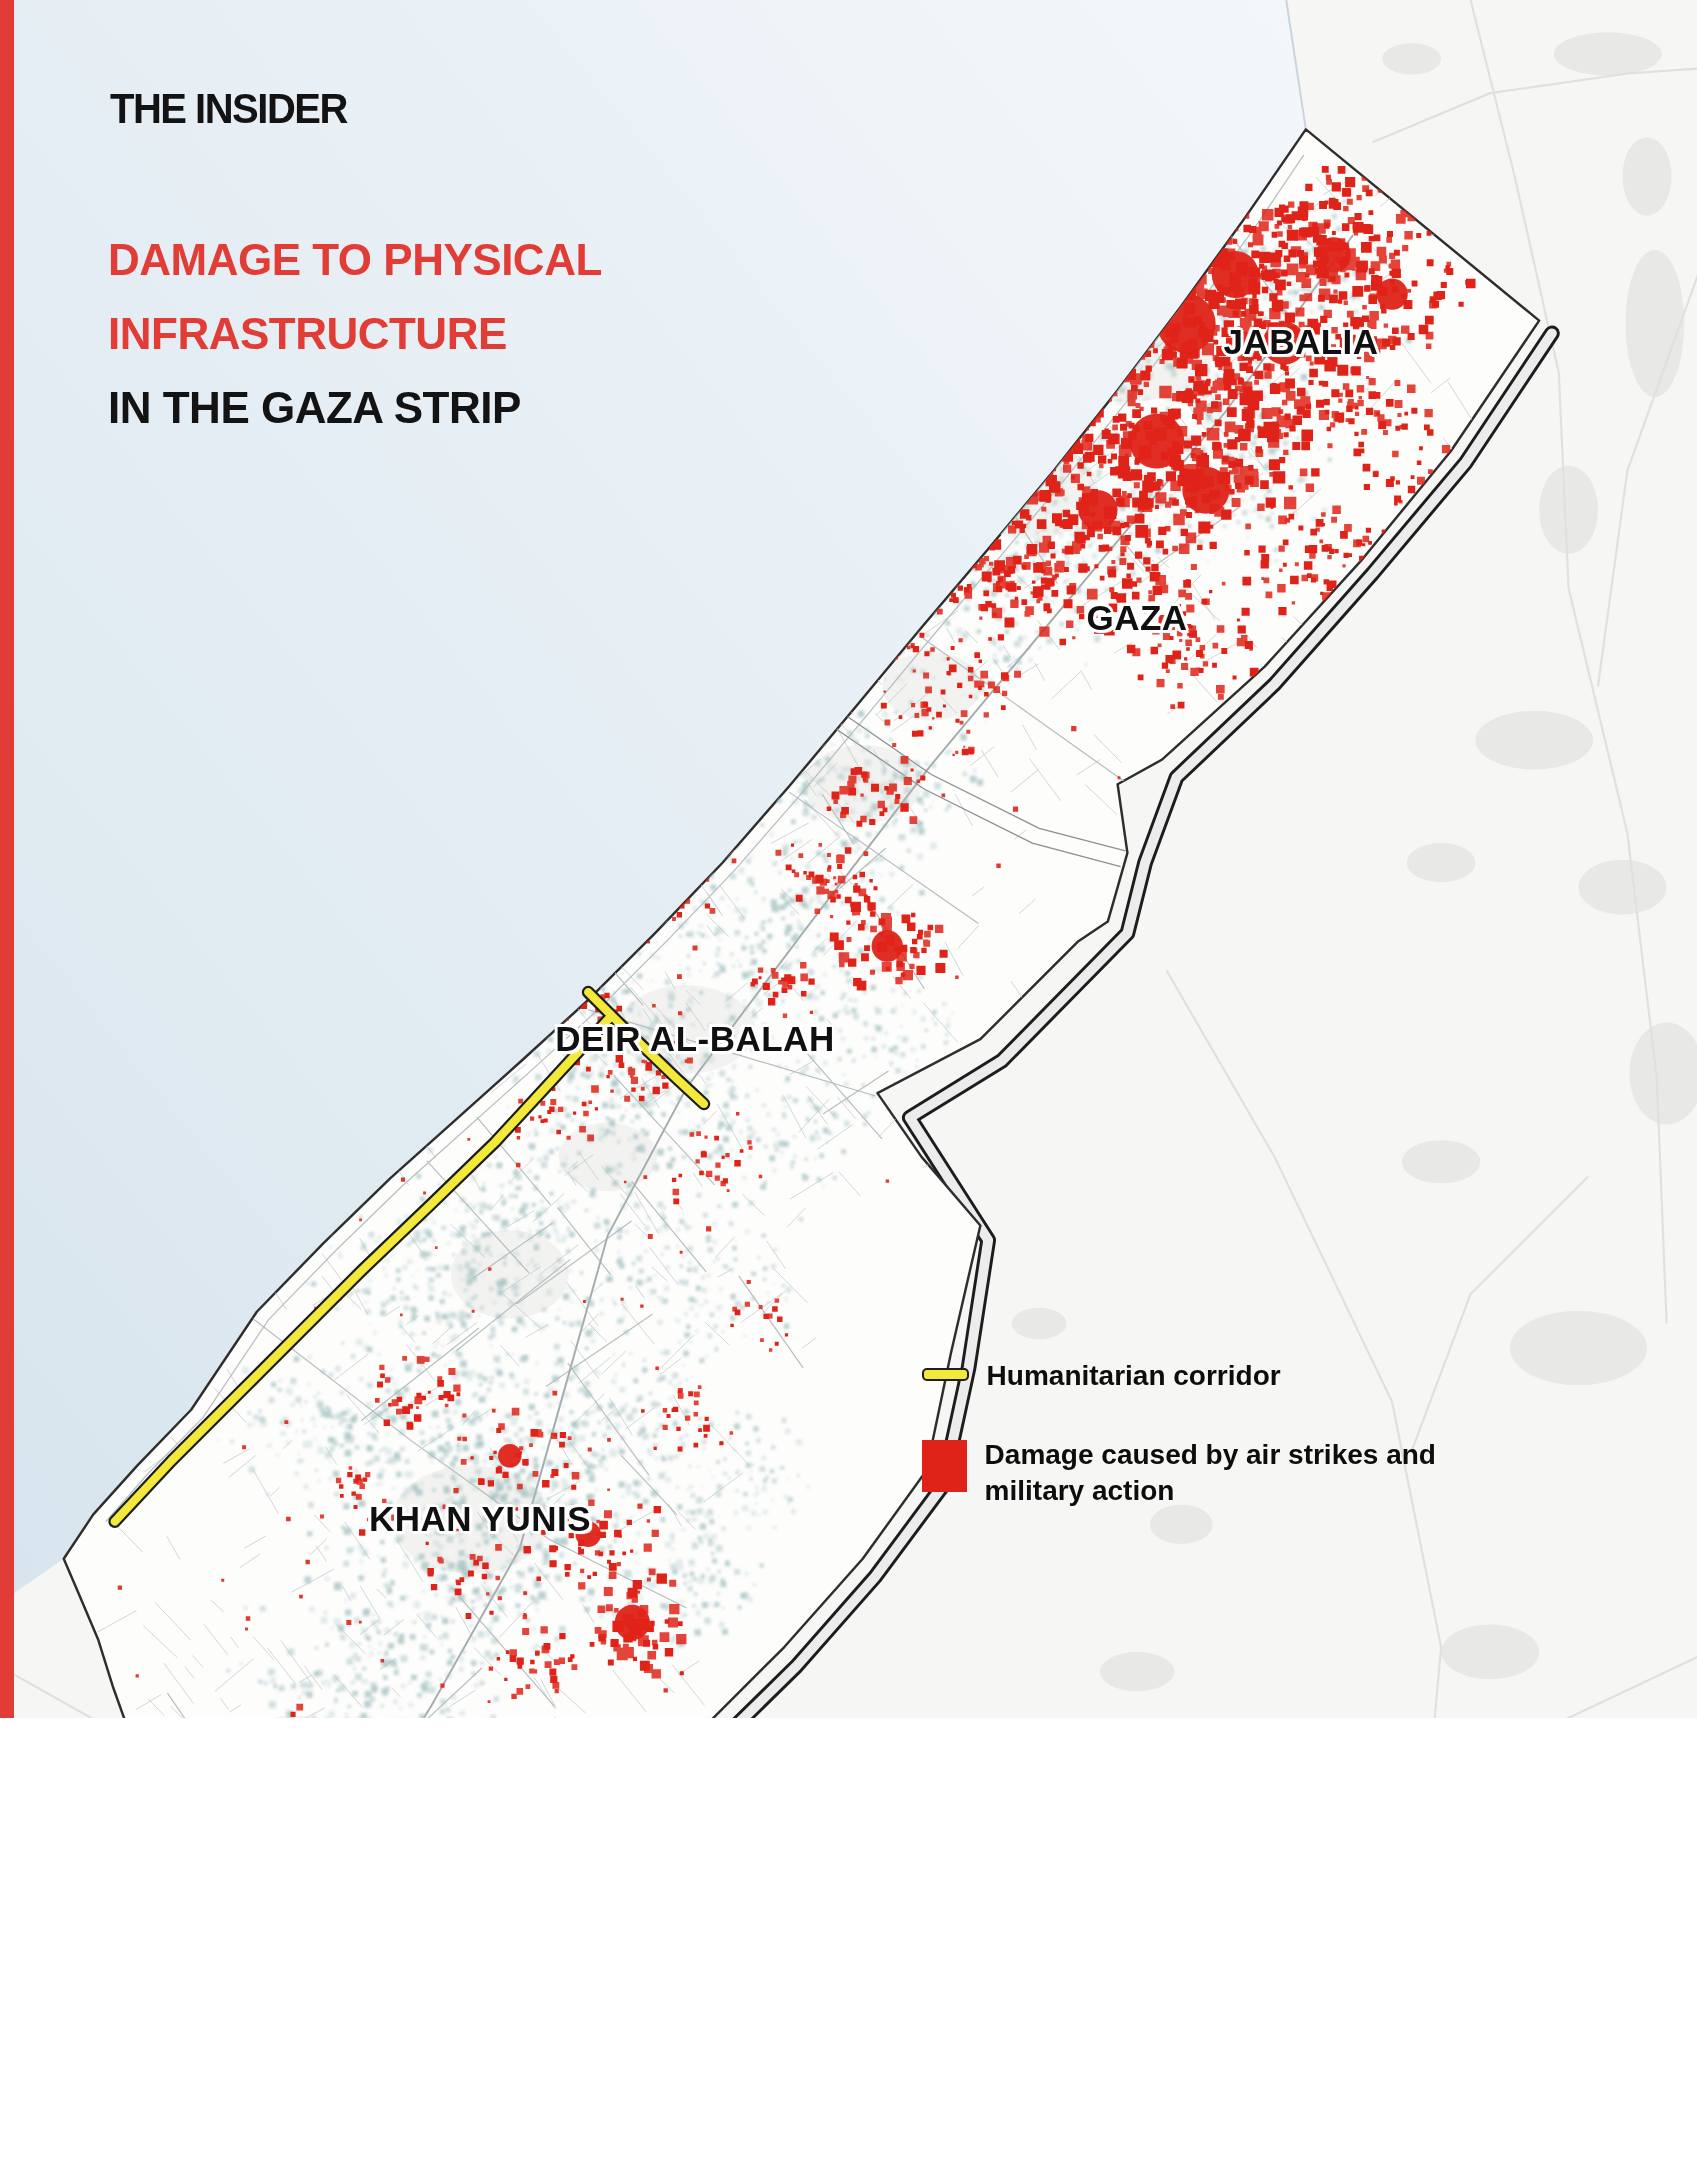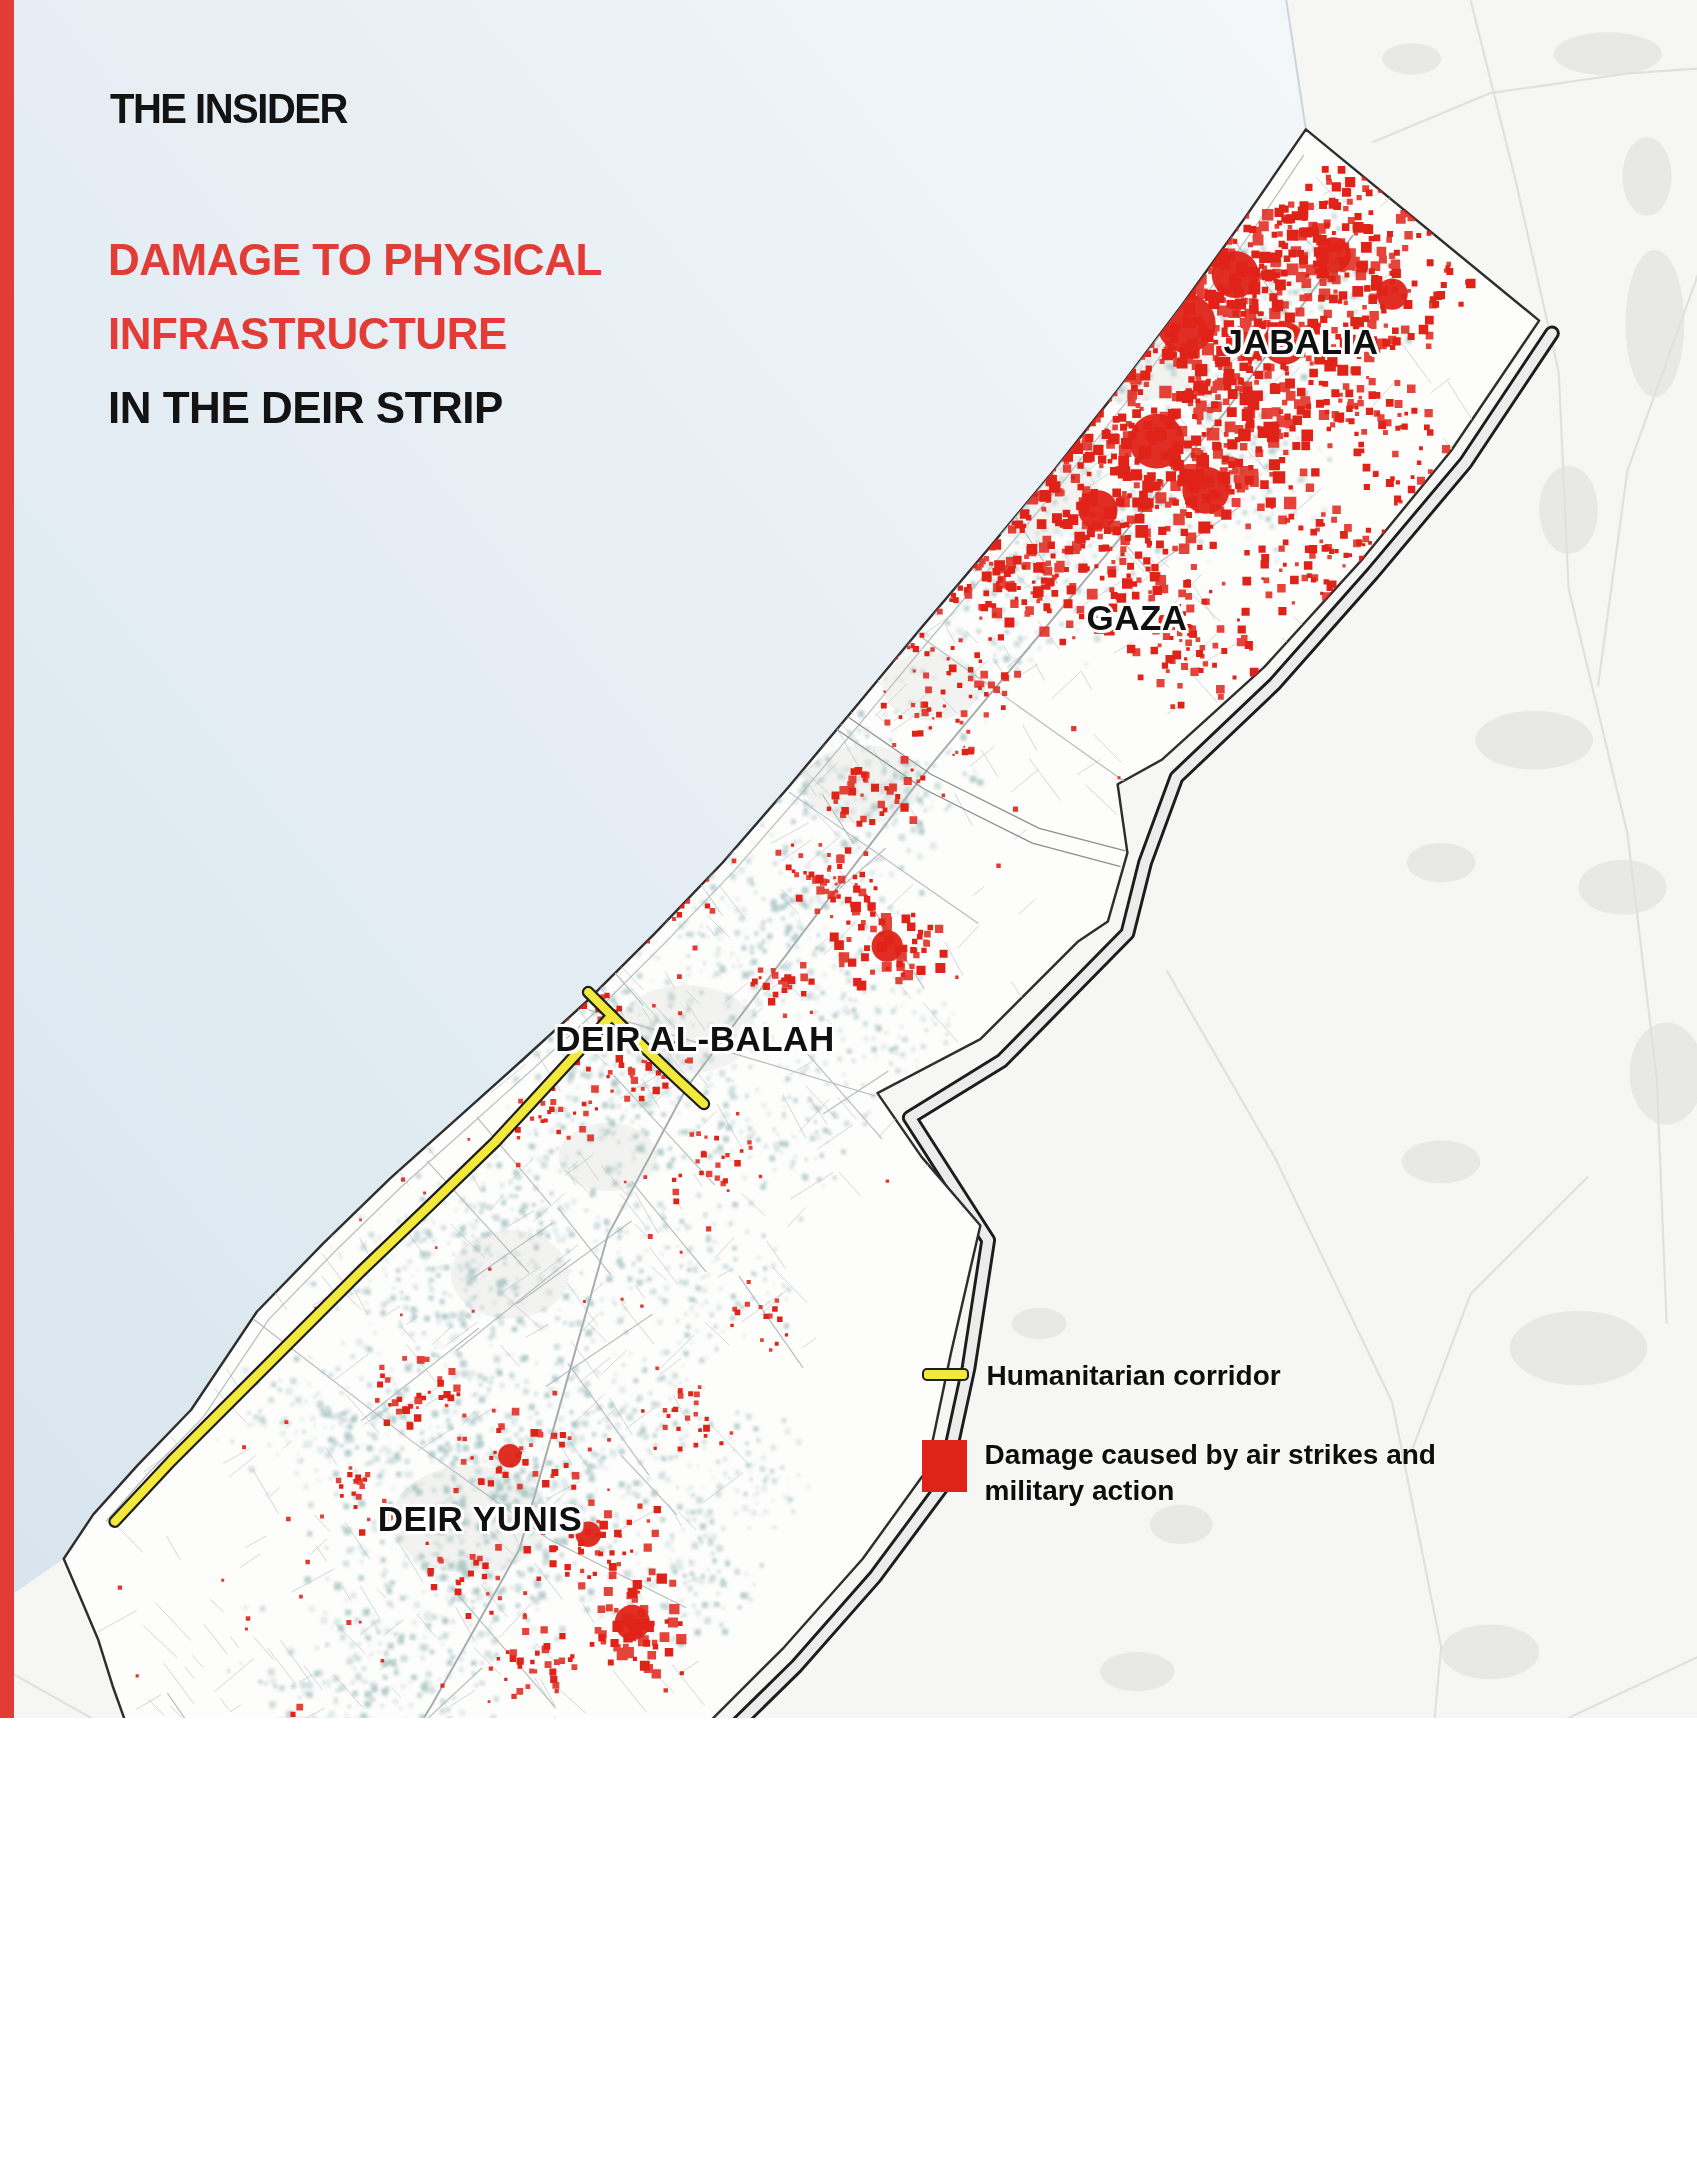--- a/index.html
+++ b/index.html
@@ -189,27 +189,27 @@
       <path id="corr2b" class="corr-yellow" d="M600,1012 L640,1052 L690,1100 L718,1126" fill="none" stroke="#f2e93a" stroke-width="8.5" stroke-linecap="round" stroke-linejoin="round"></path>
     </g>
   </svg>
 
   <div class="accent-bar"></div>
 
   <div class="brand">THE INSIDER</div>
   <div class="title">
     <span class="red">DAMAGE TO PHYSICAL</span>
     <span class="red">INFRASTRUCTURE</span>
-    <span class="black">IN THE DEIR STRIP</span>
+    <span class="black">IN THE GAZA STRIP</span>
   </div>
 
   <div class="map-label" style="left:1301px; top:342px;">JABALIA</div>
   <div class="map-label" style="left:1137px; top:618px;">GAZA</div>
   <div class="map-label" style="left:695px; top:1039px;">DEIR AL-BALAH</div>
-  <div class="map-label" style="left:480px; top:1519px;">DEIR YUNIS</div>
+  <div class="map-label" style="left:480px; top:1519px;">KHAN YUNIS</div>
   <div class="map-label" style="left:292px; top:1735px;margin-left:37px;">RAFAH</div>
 
   <div class="legend">
     <div class="legend-row">
       <div class="swatch-corridor"></div>
       <div class="legend-text">Humanitarian corridor</div>
     </div>
     <div class="legend-row">
       <div class="swatch-damage"></div>
       <div class="legend-text">Damage caused by air strikes and military action</div>

